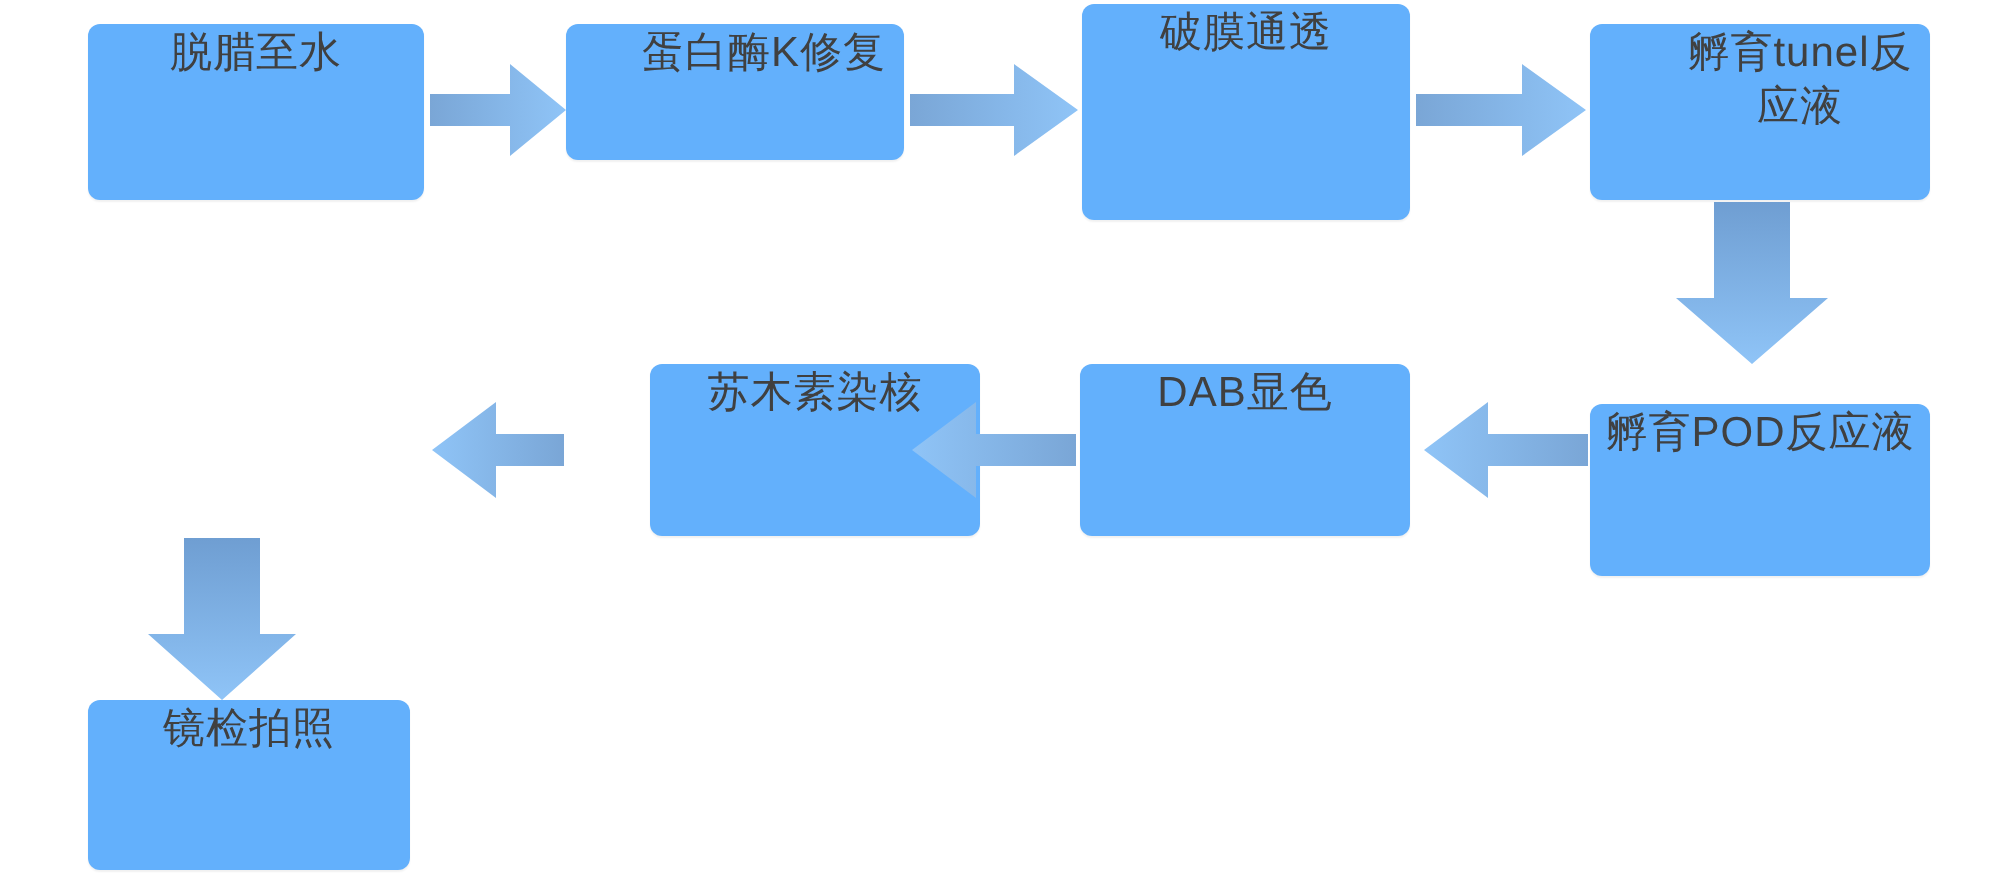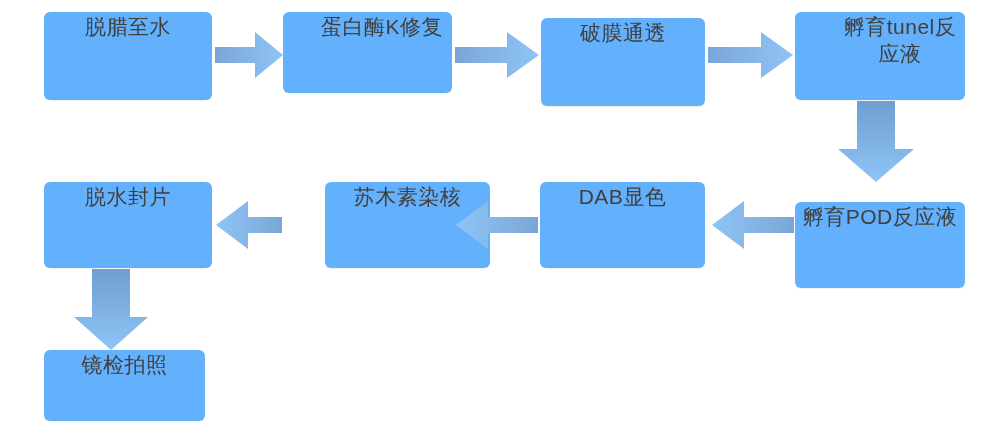--- a/index.html
+++ b/index.html
@@ -36,49 +36,46 @@
 </style>
 </head>
 <body>
 
 <div id="canvas">
 
   <div class="node" style="left:44px;top:12px;width:168px;height:88px;">
     <span class="node-label">脱腊至水</span>
   </div>
 
-  <div class="node" style="left:283px;top:12px;width:169px;height:81px;padding-left:35px;">
+  <div class="node" style="left:283px;top:12px;width:169px;height:68px;padding-left:35px;">
     <span class="node-label">蛋白酶K修复</span>
   </div>
 
-  <div class="node" style="left:541px;top:18px;width:164px;height:88px;">
+  <div class="node" style="left:541px;top:2px;width:164px;height:108px;">
     <span class="node-label">破膜通透</span>
   </div>
 
   <div class="node" style="left:795px;top:12px;width:170px;height:88px;padding-left:46px;">
     <span class="node-label">孵育tunel反应液</span>
   </div>
 
-  <div class="node" style="left:44px;top:182px;width:168px;height:86px;">
-    <span class="node-label">脱水封片</span>
-  </div>
 
   <div class="node" style="left:285px;top:182px;width:165px;height:86px;margin-left:40px;">
     <span class="node-label">苏木素染核</span>
   </div>
 
   <div class="node" style="left:540px;top:182px;width:165px;height:86px;">
     <span class="node-label">DAB显色</span>
   </div>
 
   <div class="node" style="left:795px;top:182px;width:170px;height:86px;margin-top:20px;">
     <span class="node-label">孵育POD反应液</span>
   </div>
 
-  <div class="node" style="left:44px;top:350px;width:161px;height:71px;">
+  <div class="node" style="left:44px;top:350px;width:161px;height:85px;">
     <span class="node-label">镜检拍照</span>
   </div>
 
   <div class="arrow" style="left:215px;top:30px;width:68px;height:50px;">
     <svg width="68" height="50" viewBox="0 0 68 50" xmlns="http://www.w3.org/2000/svg">
       <defs>
         <linearGradient id="gRight1" x1="0" y1="0" x2="1" y2="0">
           <stop offset="0%" stop-color="#7aa6d6"></stop>
             <stop offset="100%" stop-color="#8fc4f7"></stop>
         </linearGradient>

